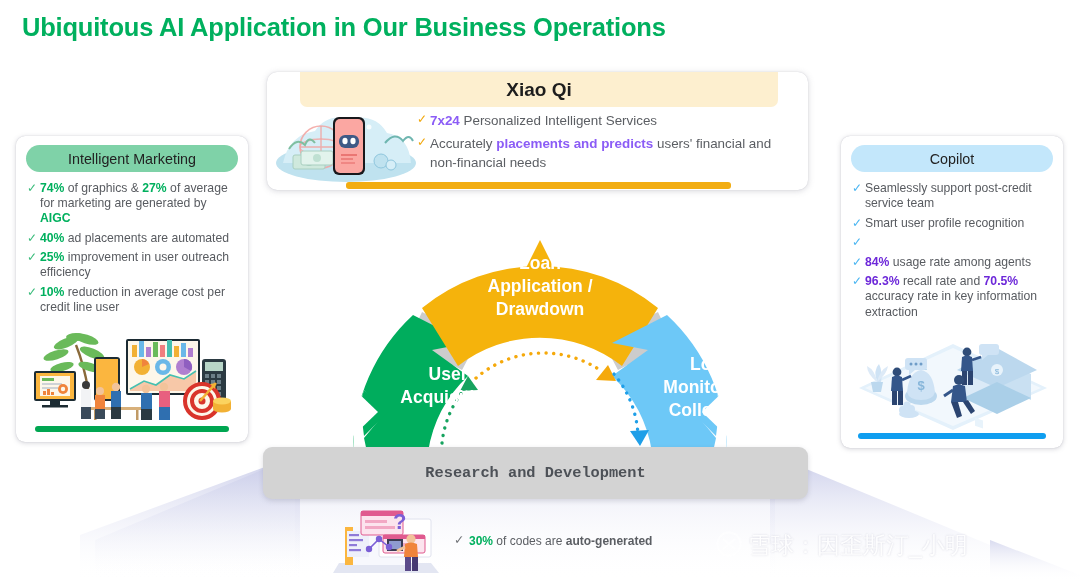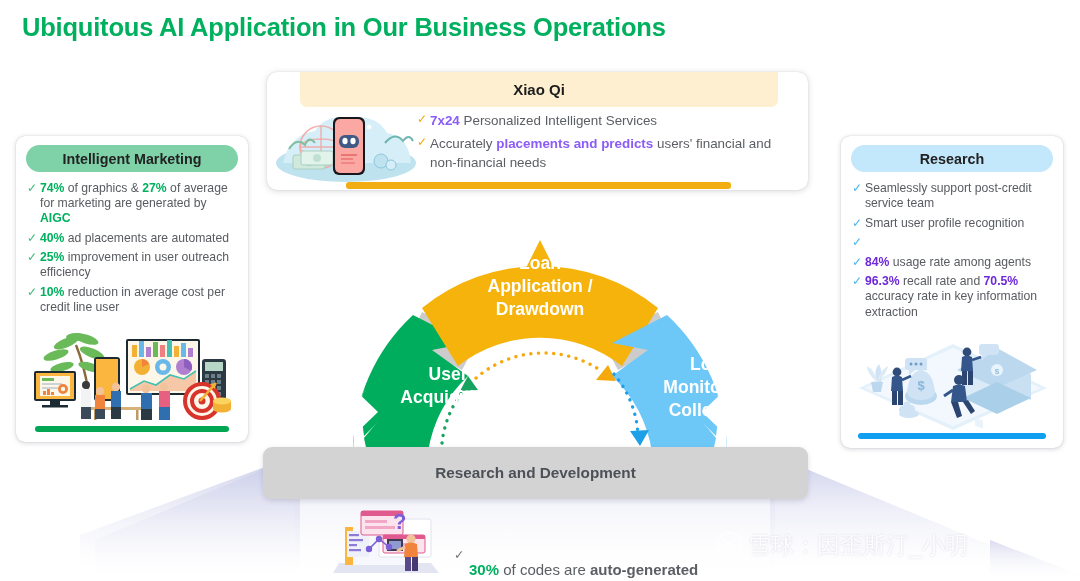--- a/index.html
+++ b/index.html
@@ -27,21 +27,21 @@
 
   
   .side-card {
     position: absolute; z-index: 5;
     background: #ffffff; border-radius: 9px;
     box-shadow: 0 1px 5px rgba(110,110,130,.30), 0 0 1px rgba(120,120,140,.4);
   }
   .card-header {
     margin: 9px 10px 0 10px; height: 27px; border-radius: 14px;
     display: flex; align-items: center; justify-content: center;
-    font-size: 14.3px; font-weight: bold; color: #222;
+    font-size: 14.3px; font-weight: normal; color: #222;
   }
   .bullets { margin: 8px 9px 0 9px; }
   .bullet { display: flex; align-items: flex-start; margin-bottom: 4.5px; }
   .tick {
     flex: 0 0 15px; font-size: 12px; line-height: 15px;
     text-align: left; padding-left: 2px;
   }
   .btext {
     font-size: 12.2px; line-height: 15.1px; color: #585b60;
   }
@@ -59,49 +59,49 @@
     position: absolute; left: 267px; top: 72px; width: 541px; height: 118px;
     background: #fff; border-radius: 10px; z-index: 5;
     box-shadow: 0 1px 6px rgba(110,110,130,.28), 0 0 1px rgba(120,120,140,.35);
     overflow: hidden;
   }
   #xiaoqi-band {
     position: absolute; left: 33px; top: 0; width: 478px; height: 35px;
     background: #fdefcf; border-radius: 0 0 7px 7px;
     display: flex; align-items: center; justify-content: center;
   }
-  #xiaoqi-title { font-size: 15px; font-weight: bold; color: #1d1d1d; }
+  #xiaoqi-title { font-size: 19px; font-weight: bold; color: #1d1d1d; }
   #xiaoqi-bullets { position: absolute; left: 148px; top: 40px; width: 382px; }
   #xiaoqi-bullets .tick { color: #f1a80e; }
   #xiaoqi-bullets .btext { font-size: 13.4px; line-height: 18.5px; color: #5b5e63; }
   .hl-orange { color: #8b5cf6; font-weight: bold; }
   #xiaoqi-accent {
     position: absolute; left: 79px; top: 110px; width: 385px; height: 7px;
     background: #f2ad12; border-radius: 3px;
   }
 
   
   #arch { position: absolute; left: 272px; top: 190px; z-index: 3; }
 
   
   #rnd-bar {
     position: absolute; left: 263px; top: 447px; width: 545px; height: 52px;
     background: #d3d3d3; border-radius: 9px; z-index: 4;
     display: flex; align-items: center; justify-content: center;
     box-shadow: 0 2px 5px rgba(120,120,140,.25);
   }
-  #rnd-label { font-size: 15.3px; font-weight: bold; color: #4d5157; }
+  #rnd-label { font-size: 15.3px; font-weight: bold; color: #4d5157; font-family: Liberation Mono, monospace; }
 
   
   #footer-note {
     position: absolute; left: 452px; top: 533px; z-index: 6;
     display: flex; align-items: center;
   }
   #footer-note .tick { color: #6f7276; flex: 0 0 17px; font-size: 12.5px; }
-  #footer-text { font-size: 15px; color: #5b5e63; margin-top: 28px; }
+  #footer-text { font-size: 12px; color: #5b5e63; }
   #footer-illus { position: absolute; left: 331px; top: 505px; z-index: 6; }
 
   
   #watermark {
     position: absolute; left: 716px; top: 530px; z-index: 7;
     display: flex; align-items: center; gap: 6px;
     opacity: .72;
     justify-content: space-between;
   }
   #watermark-text {
@@ -412,21 +412,21 @@
       <ellipse cx="192" cy="70" rx="9" ry="3.4" fill="#fbd35f"></ellipse>
     </svg>
   </div>
 
   <div class="accent-bar" style="bottom:10px; background:#00a651;"></div>
 </div>
 
 <div class="side-card" id="right-panel" style="left:841px; top:136px; width:222px; height:312px;">
 
   <div class="card-header" style="background:#c3e7fb;">
-    <span>Research</span>
+    <span>Copilot</span>
   </div>
 
   <div class="bullets" style="margin-top:9px;">
     <div class="bullet">
       <span class="tick" style="color:#4bb6f2;">✓</span>
       <span class="btext">Seamlessly support post-credit service team</span>
     </div>
     <div class="bullet">
       <span class="tick" style="color:#4bb6f2;">✓</span>
       <span class="btext">Smart user profile recognition</span>

